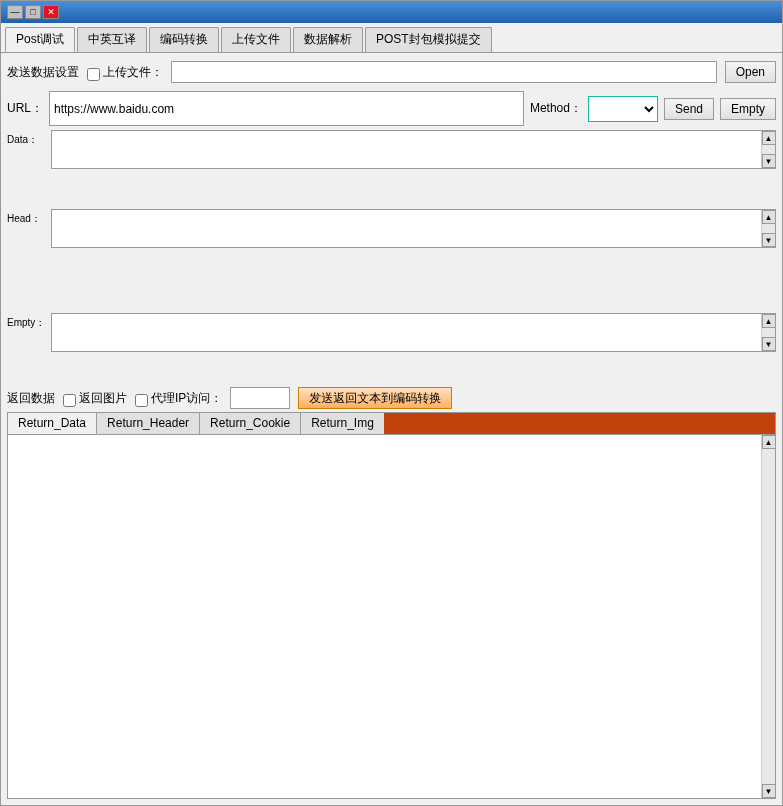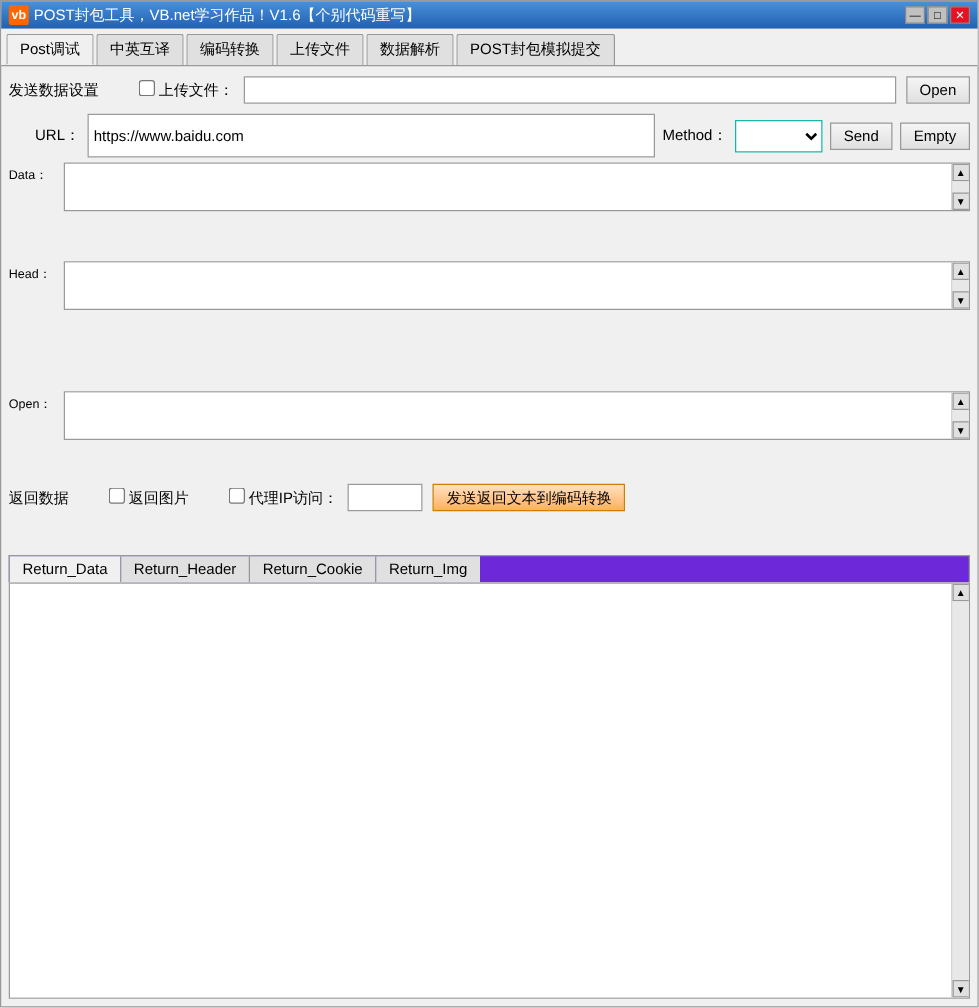--- a/index.html
+++ b/index.html
@@ -97,41 +97,40 @@
       flex-direction: column;
       gap: 4px;
       overflow: hidden;
     }
     .section-label {
       font-size: 12px;
       color: #000;
     }
     .checkbox-label {
       display: flex;
-      align-items: flex-start;
+      align-items: flex-end;
       gap: 3px;
       font-size: 12px;
-      margin-left: 24px;
     }
     .file-path-input {
       flex: 1;
       height: 22px;
       border: 1px solid #999;
       background: white;
       padding: 2px 4px;
       font-size: 12px;
     }
 
     .url-row {
       display: flex;
       align-items: center;
       gap: 6px;
       margin-top: 2px;
     }
-    .url-label { font-size: 12px; white-space: nowrap; margin-left: 21px; }
+    .url-label { font-size: 12px; white-space: nowrap; }
     .url-input {
       flex: 1;
       height: 35px;
       border: 1px solid #999;
       background: white;
       padding: 2px 4px;
       font-size: 12px;
     }
     .method-label { font-size: 12px; white-space: nowrap; }
     .method-select {
@@ -217,23 +216,22 @@
     .return-header {
       display: flex;
       align-items: center;
       gap: 8px;
       margin-bottom: 3px;
     }
     .return-tabs {
       display: flex;
       border: 1px solid #999;
       border-bottom: none;
-      background: #6d28d9;
+      background: #c2410c;
       flex-shrink: 0;
-      margin-top: 32px;
     }
     .return-tab {
       padding: 3px 10px;
       border-right: 1px solid #999;
       cursor: pointer;
       font-size: 12px;
       background: #e0e0e0;
     }
     .return-tab:last-child { border-right: none; }
     .return-tab.active {
@@ -264,26 +262,20 @@
       height: 13px;
       cursor: pointer;
     }
   </style>
 </head>
 <body>
 
 <div class="window">
 
   <div class="title-bar">
-    <div class="title-bar-left">
-      <div class="title-icon">
-        <span>vb</span>
-      </div>
-      <span class="title-text">POST封包工具，VB.net学习作品！V1.6【个别代码重写】</span>
-    </div>
     <div class="title-controls">
       <button class="title-btn">—</button>
       <button class="title-btn">□</button>
       <button class="title-btn close">✕</button>
     </div>
   </div>
 
   <div class="main-tabs">
     <div class="main-tab active">Post调试</div>
     <div class="main-tab">中英互译</div>
@@ -338,21 +330,21 @@
         <textarea style=""></textarea>
         <div class="scrollbar-stub">
           <div class="scrollbar-btn">▲</div>
           <div class="scrollbar-track"></div>
           <div class="scrollbar-btn">▼</div>
         </div>
       </div>
     </div>
 
     <div style="display:flex; align-items:flex-start; gap:4px; flex-shrink:0; height:70px;">
-      <span class="field-row-label" style="padding-top:3px;">Open：</span>
+      <span class="field-row-label" style="padding-top:3px;">Empty：</span>
       <div class="data-textarea-wrap">
         <textarea style=""></textarea>
         <div class="scrollbar-stub">
           <div class="scrollbar-btn">▲</div>
           <div class="scrollbar-track"></div>
           <div class="scrollbar-btn">▼</div>
         </div>
       </div>
     </div>
 

